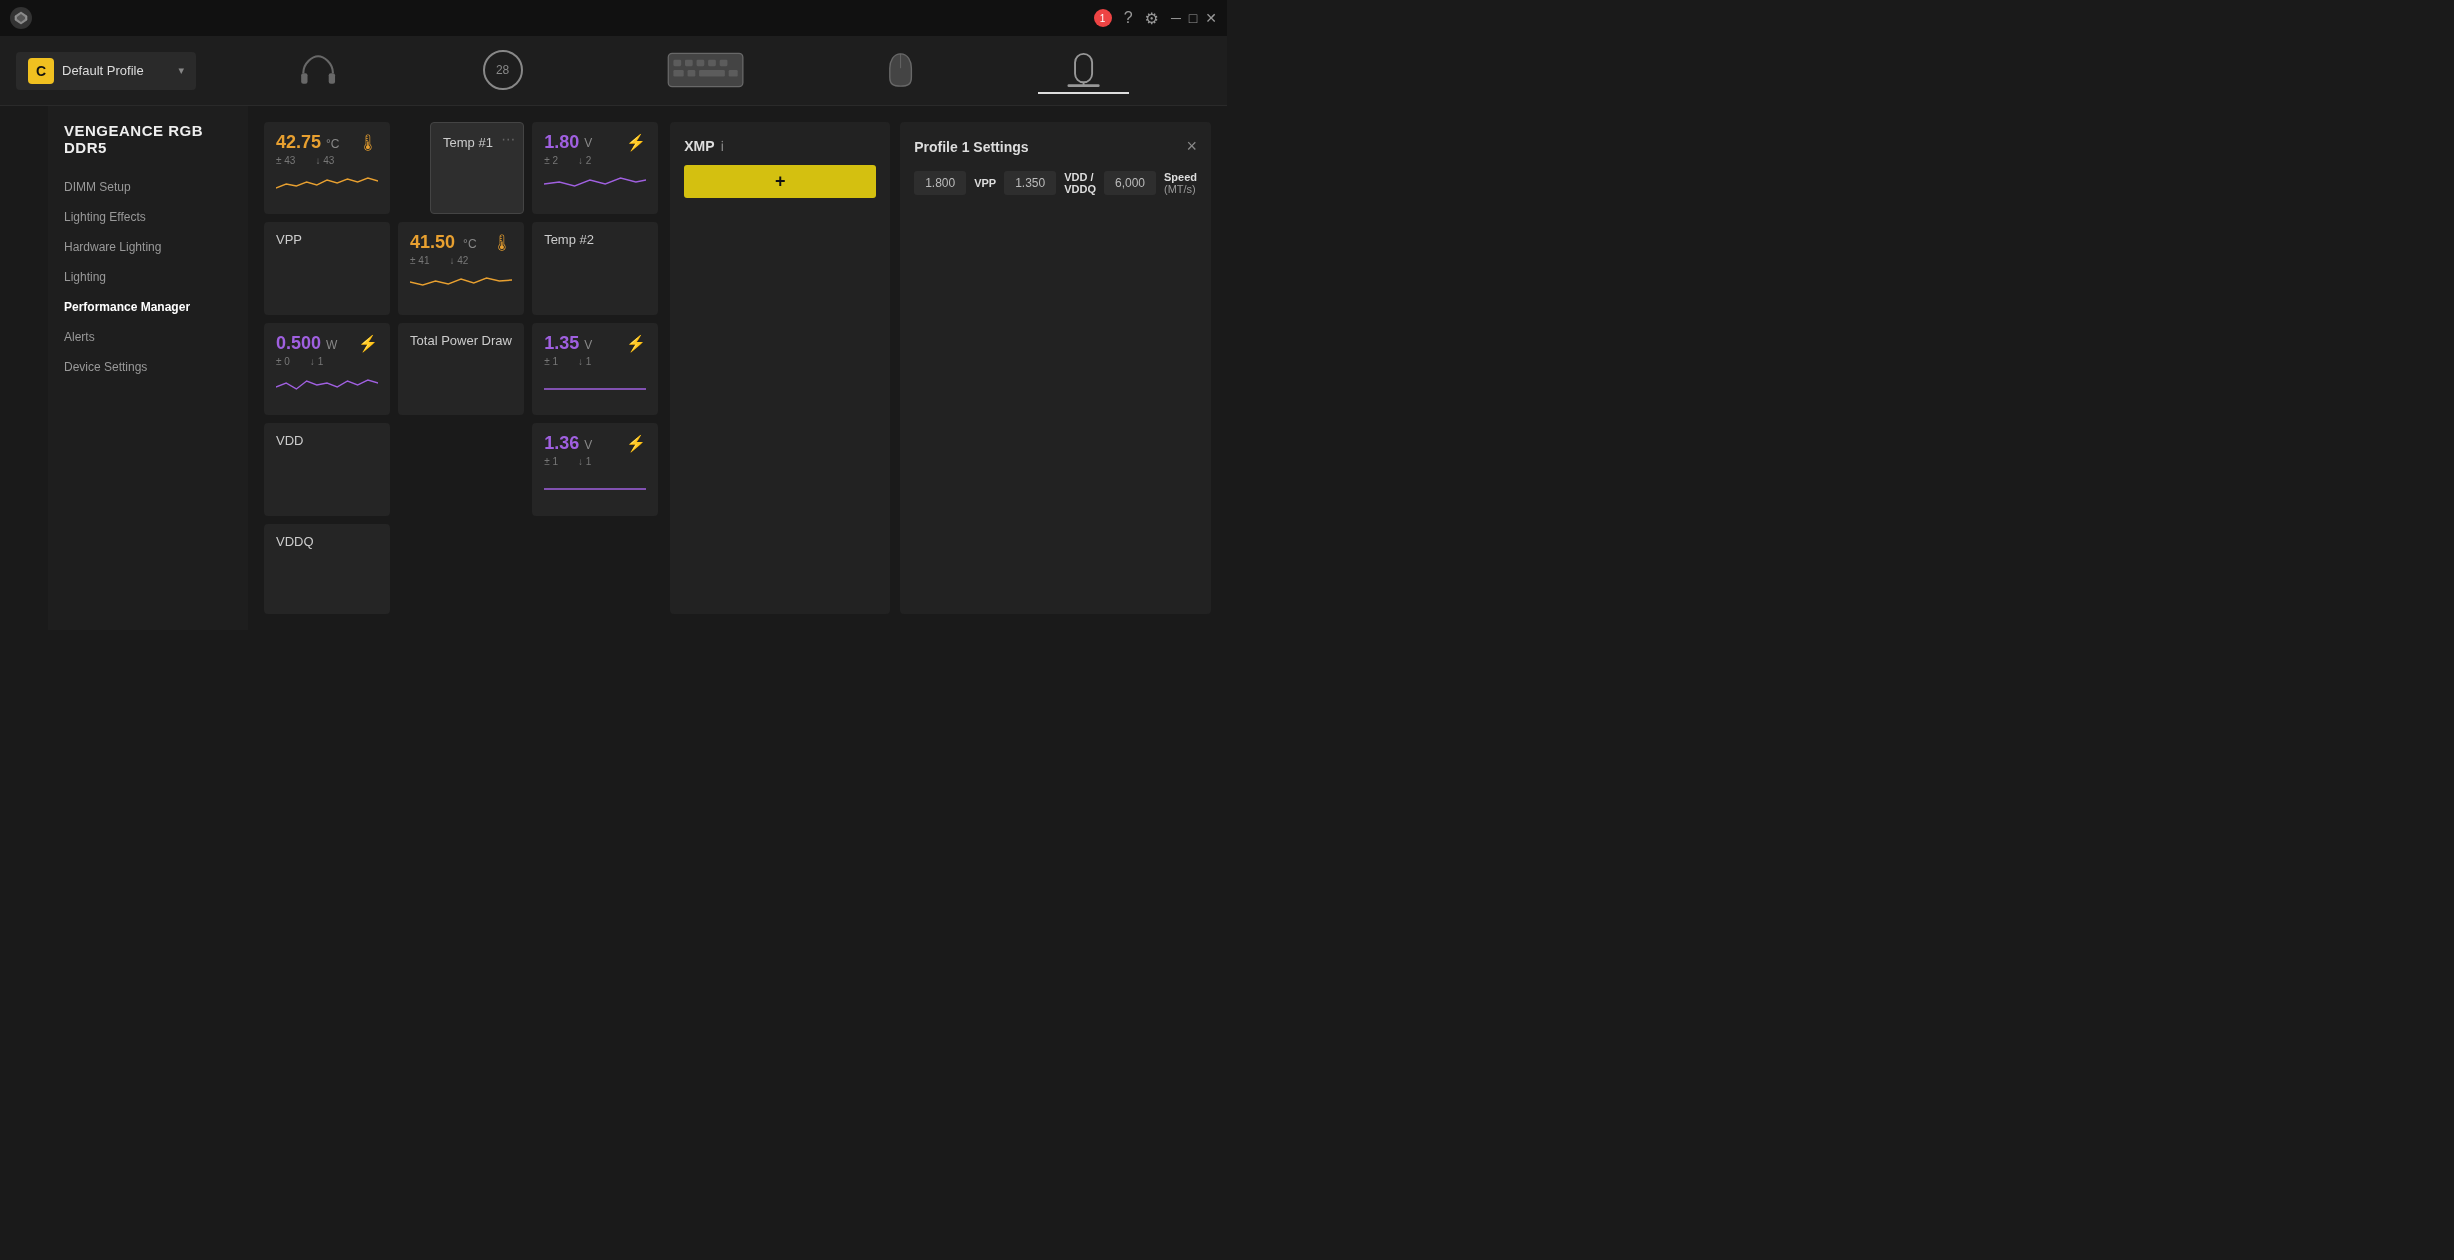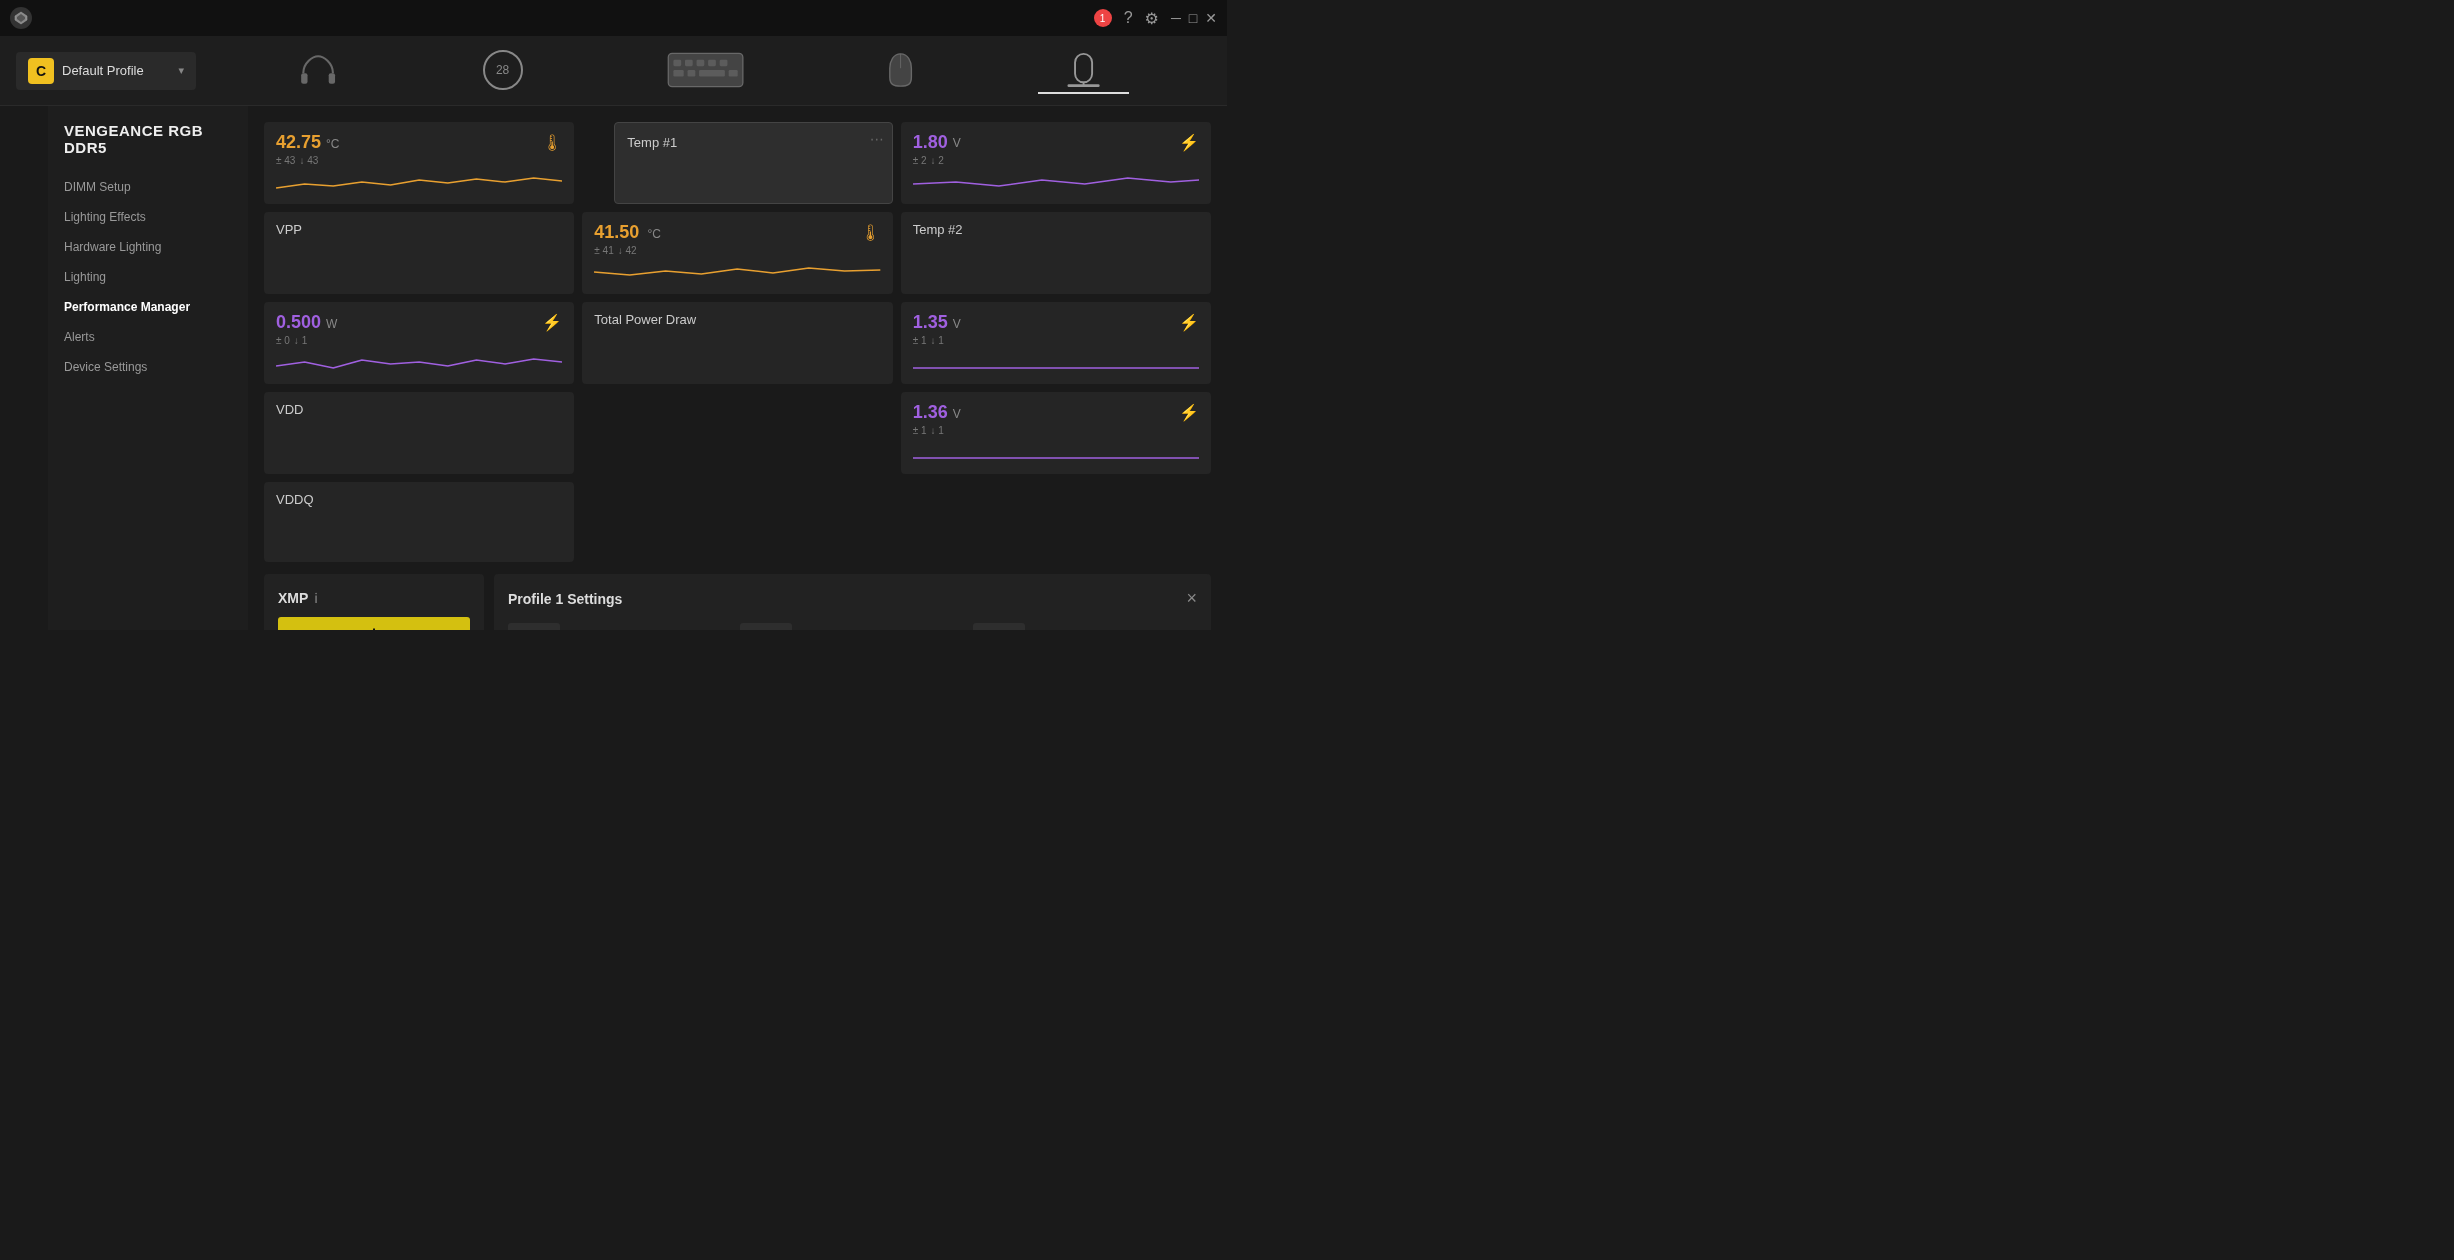--- a/index.html
+++ b/index.html
@@ -155,21 +155,20 @@
       color: #fff;
       font-weight: 600;
     }
 
     
     .content-area {
       flex: 1;
       padding: 16px;
       overflow-y: auto;
       display: flex;
-      flex-direction: column;
       gap: 12px;
     }
 
     
     .sensor-grid {
       display: grid;
       grid-template-columns: repeat(3, 1fr);
       gap: 8px;
     }
     .sensor-card {
@@ -195,21 +194,21 @@
       font-weight: bold;
     }
     .sensor-value.temp { color: #e8a030; }
     .sensor-value.volt { color: #a060e0; }
     .sensor-unit { font-size: 12px; color: #888; margin-left: 2px; }
     .sensor-icon { font-size: 16px; }
     .sensor-icon.temp { color: #e8a030; }
     .sensor-icon.volt { color: #a060e0; }
     .sensor-minmax {
       display: flex;
-      gap: 4px;
+      gap: 20px;
       font-size: 10px;
       color: #777;
       margin-bottom: 4px;
     }
     .sensor-label { font-size: 13px; color: #ccc; margin-top: 2px; }
     .sensor-more { position: absolute; top: 8px; right: 8px; color: #666; font-size: 14px; cursor: pointer; }
     .sensor-chart {
       height: 24px;
       margin-top: 4px;
       position: relative;

